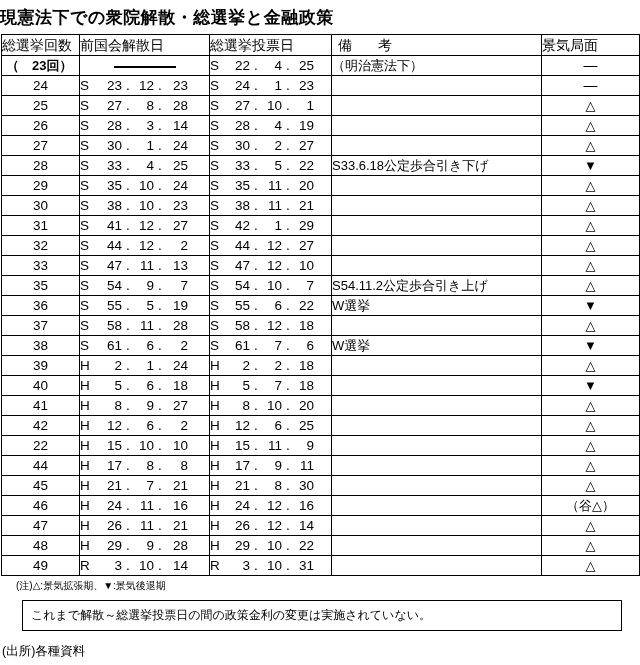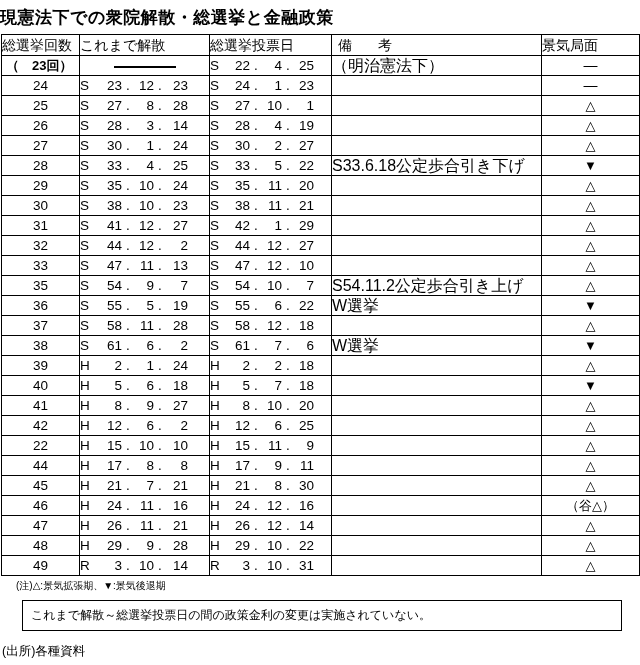--- a/index.html
+++ b/index.html
@@ -98,21 +98,21 @@
     display: inline-block;
     width: 62px;
     height: 0;
     border-top: 2px solid #000;
     vertical-align: middle;
   }
 
   td.remark {
     text-align: left;
     padding-left: 3px;
-    font-size: 16px;
+    font-size: 13px;
   }
   td.phase {
     text-align: center;
     font-size: 13px;
   }
   td.phase .sym { font-size: 13px; line-height: 1; }
   td.phase .sym.dash-sym { font-size: 14px; }
 
   
   .note {
@@ -142,21 +142,21 @@
   <colgroup>
     <col class="c-count">
       <col class="c-diss">
       <col class="c-vote">
       <col class="c-remark">
       <col class="c-phase">
   </colgroup>
   <thead>
     <tr>
       <th class="h-count">総選挙回数</th>
-      <th>これまで解散</th>
+      <th>前国会解散日</th>
       <th>総選挙投票日</th>
       <th class="h-remark">備　考</th>
       <th>景気局面</th>
     </tr>
   </thead>
   <tbody id="tbody">
       <tr>
         <td class="count special">（　23回）</td>
         <td class="dash"><span class="rule"></span></td>
         <td class="date vote"><span class="dt">

